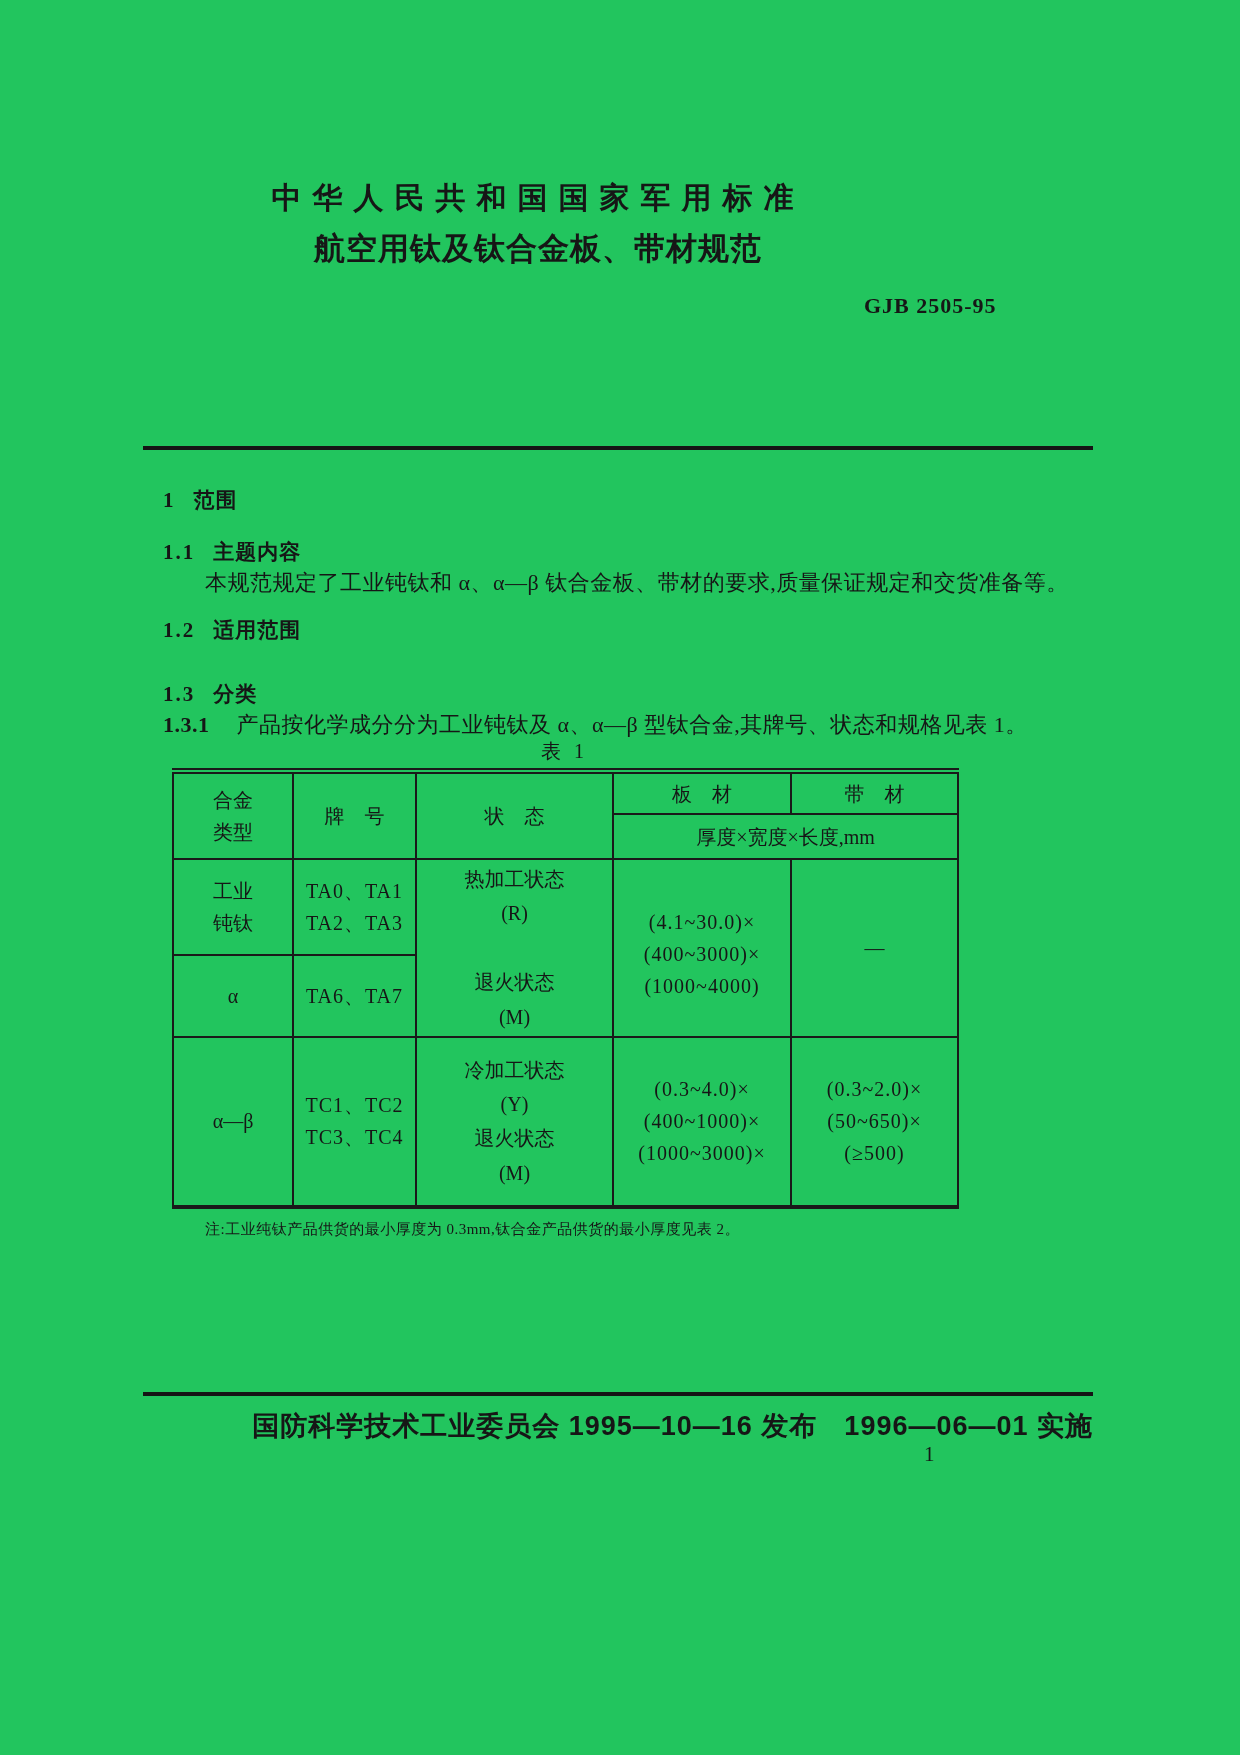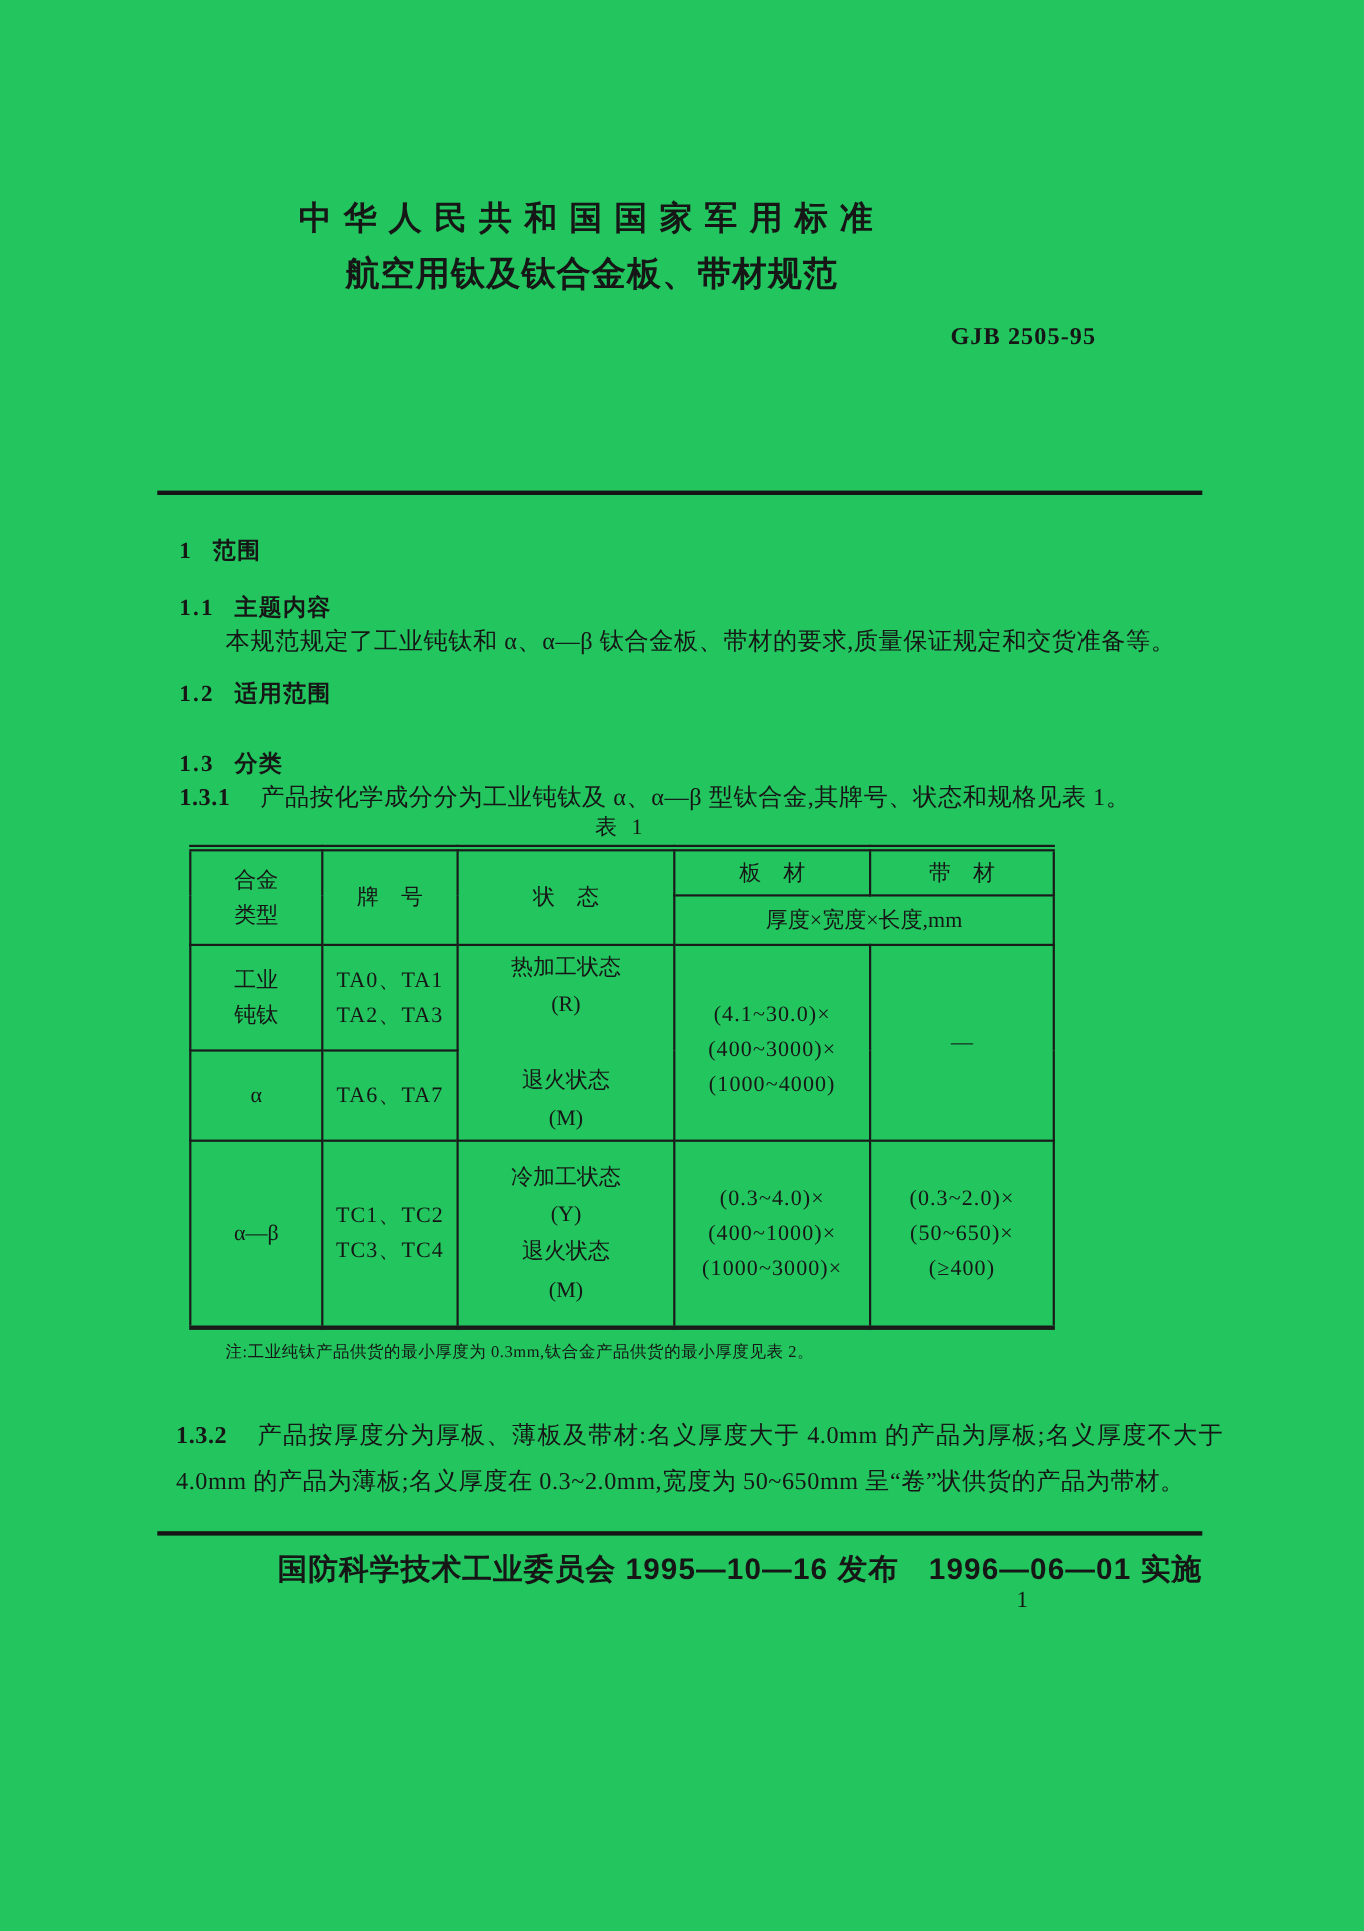--- a/index.html
+++ b/index.html
@@ -160,30 +160,27 @@
 TC3、TC4</td>
         <td class="pre states">冷加工状态
 (Y)
 退火状态
 (M)</td>
         <td class="pre latin">(0.3~4.0)×
 (400~1000)×
 (1000~3000)×</td>
         <td class="pre latin">(0.3~2.0)×
 (50~650)×
-(≥400)</td>
+(≥500)</td>
       </tr>
     </tbody>
   </table>
 
   <div class="abs tbl-note">注:工业纯钛产品供货的最小厚度为 0.3mm,钛合金产品供货的最小厚度见表 2。</div>
 
-  <div class="abs p-body pos-p132">
-    <span class="p-num">1.3.2</span><span>产品按厚度分为厚板、薄板及带材:名义厚度大于 4.0mm 的产品为厚板;名义厚度不大于 4.0mm 的产品为薄板;名义厚度在 0.3~2.0mm,宽度为 50~650mm 呈“卷”状供货的产品为带材。</span>
-  </div>
 
   <div class="abs rule-bottom"></div>
   <div class="abs footer-row">
     <span class="left">国防科学技术工业委员会 1995—10—16 发布</span>
     <span class="right">1996—06—01 实施</span>
   </div>
   <div class="abs page-no">1</div>
 
 </div>
 

